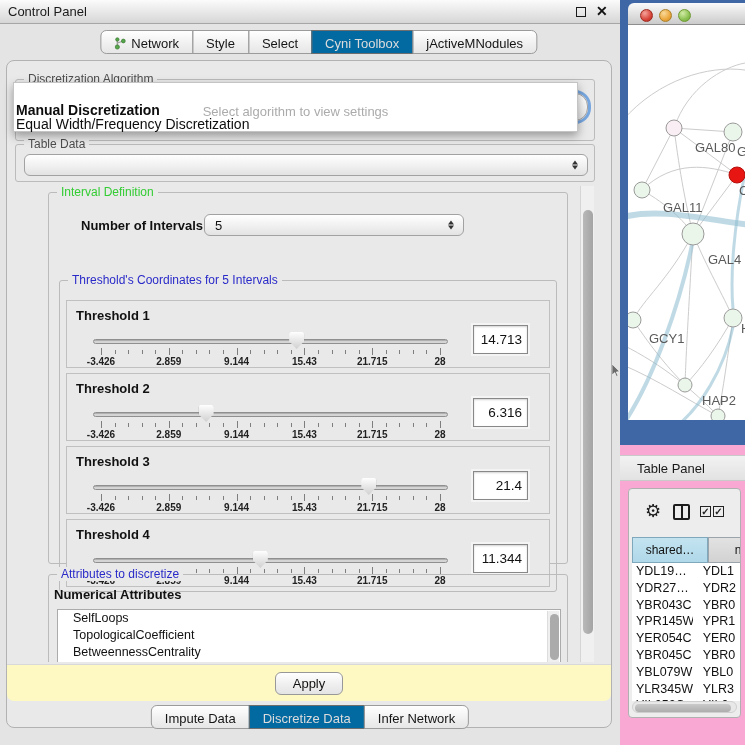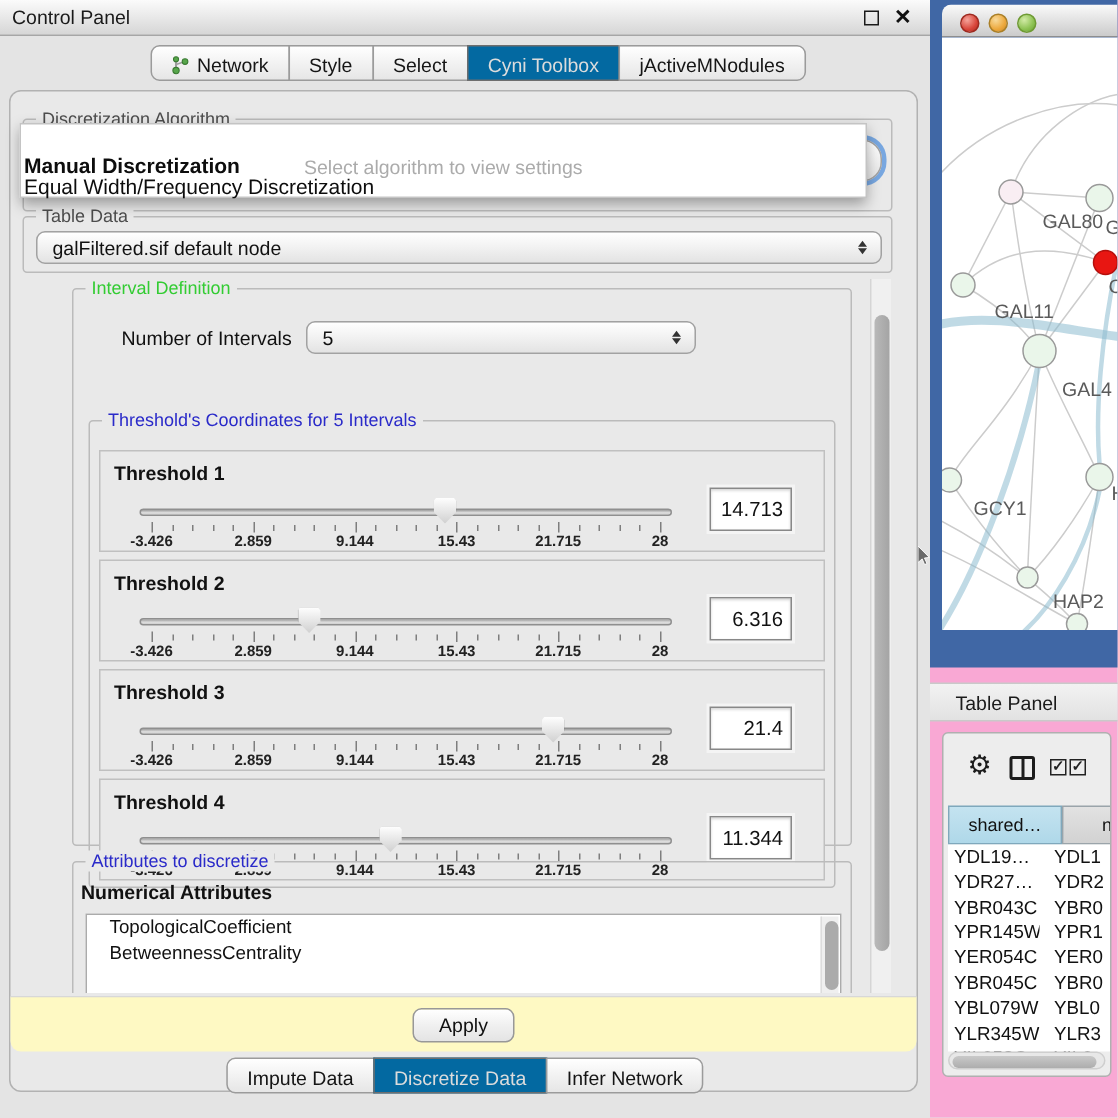--- a/index.html
+++ b/index.html
@@ -173,34 +173,33 @@
         <span class="arrows">
             <i class="up"></i>
             <i class="dn"></i>
           </span>
       </div>
     </div>
 
     <div class="group" style="left:8px; top:83px; width:580px; height:38px;">
       <div class="group-title t-dark">Table Data</div>
       <div class="combo" style="left:8px; top:9px; width:564px; height:22px;">
-        <span>galFiltered.sif default node</span>
         <span class="arrows">
             <i class="up"></i>
             <i class="dn"></i>
           </span>
       </div>
     </div>
   </div>
 
   <div class="scrollclip">
 
     <div class="group" style="left:34px; top:6px; width:520px; height:372px;">
       <div class="group-title t-green">Interval Definition</div>
-      <div style="position:absolute; left:32px; top:25px; font-size:13px; font-weight:normal; color:#111;">Number of Intervals</div>
+      <div style="position:absolute; left:32px; top:25px; font-size:13px; font-weight:bold; color:#111;">Number of Intervals</div>
       <div class="combo" style="left:155px; top:21px; width:260px; height:22px;">
         <span>5</span>
         <span class="arrows">
             <i class="up"></i>
             <i class="dn"></i>
           </span>
       </div>
 
       <div class="group" style="left:10px; top:54px; width:498px; height:312px; padding-top:19px;margin-top:33px;">
         <div class="group-title t-blue">Threshold's Coordinates for 5 Intervals</div>
@@ -375,20 +374,21 @@
             </div>
           </div>
       </div>
     </div>
 
     <div class="group" style="left:34px; top:388px; width:520px; height:140px;">
       <div class="group-title t-blue">Attributes to discretize</div>
       <div style="position:absolute; left:5px; top:12px; font-size:13px; font-weight:bold; color:#111;">Numerical Attributes</div>
       <div class="attr-list">
         <div id="attr-items">
+            <div class="attr-item">SelfLoops</div>
             <div class="attr-item">TopologicalCoefficient</div>
             <div class="attr-item">BetweennessCentrality</div>
           </div>
         <div class="attr-vscroll">
             <div class="thumb"></div>
           </div>
       </div>
     </div>
   </div>
 

